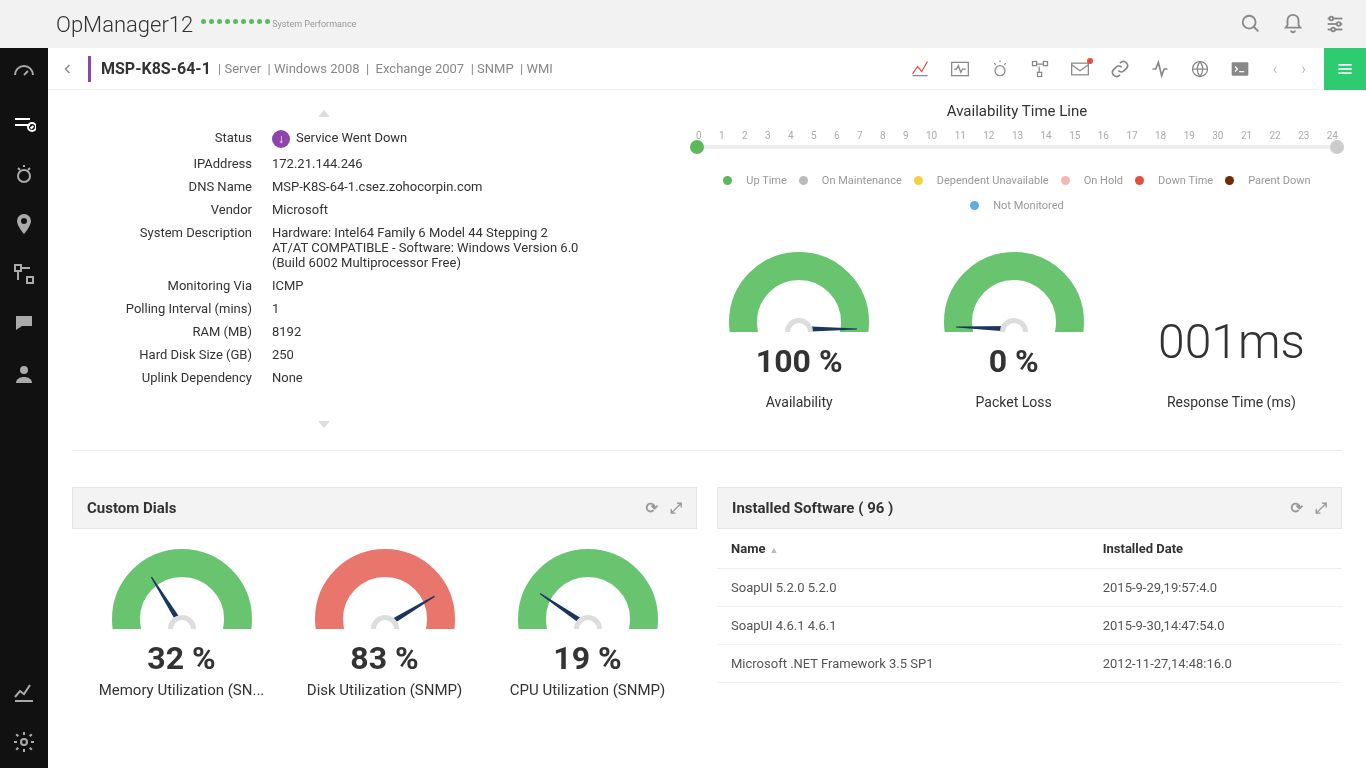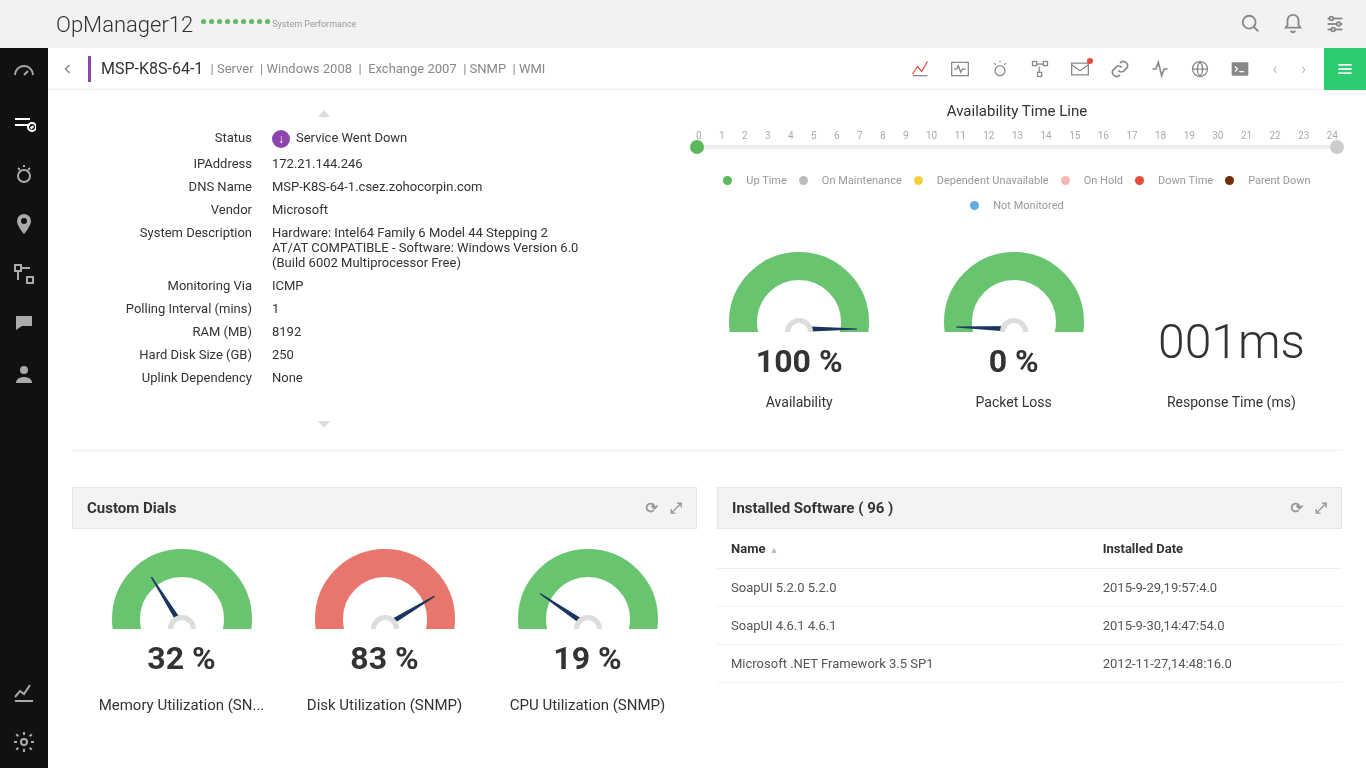--- a/index.html
+++ b/index.html
@@ -13,21 +13,21 @@
 .dots-label { font-size:9px; color:#999; margin-top:0; }
 .topbar-right { margin-left:auto; display:flex; align-items:center; gap:20px; padding-right:20px; color:#999; }
 .topicon { width:22px; height:22px; cursor:pointer; }
 .leftnav { position:absolute; top:48px; left:0; bottom:0; width:48px; background:#111; display:flex; flex-direction:column; align-items:center; padding-top:12px; gap:22px; }
 .leftnav .nav-item { width:28px; height:28px; display:flex; align-items:center; justify-content:center; color:#aaa; cursor:pointer; }
 .leftnav .nav-item.active { color:#fff; }
 .leftnav-bottom { margin-top:auto; margin-bottom:12px; display:flex; flex-direction:column; gap:22px; align-items:center; }
 .subheader { position:absolute; top:48px; left:48px; right:0; height:42px; background:#fff; border-bottom:1px solid #eee; display:flex; align-items:center; }
 .back-btn { width:40px; height:42px; display:flex; align-items:center; justify-content:center; color:#888; cursor:pointer; }
 .accent { width:3px; height:26px; background:#8e44ad; margin-right:10px; }
-.hostname { font-size:16px; font-weight:400; color:#333; }
+.hostname { font-size:16px; font-weight:700; color:#333; }
 .crumb { font-size:13px; color:#888; margin-left:4px; }
 .sub-right { margin-left:auto; display:flex; align-items:center; gap:12px; padding-right:0; }
 .sub-icon { width:28px; height:28px; display:flex; align-items:center; justify-content:center; color:#888; cursor:pointer; border:1px solid transparent; }
 .chev { color:#bbb; padding:0 6px; cursor:pointer; }
 .menu-btn { width:42px; height:42px; background:#2ecc71; display:flex; align-items:center; justify-content:center; cursor:pointer; }
 .content { position:absolute; top:90px; left:48px; right:0; bottom:0; overflow:auto; }
 .upper { display:flex; padding:12px 24px 0 24px; }
 .info-col { width:600px; padding-top:28px; position:relative; }
 .info-row { display:flex; margin-bottom:8px; font-size:13px; }
 .info-label { width:200px; text-align:right; padding-right:20px; color:#333; }
@@ -56,21 +56,21 @@
 .response-block { display:flex; flex-direction:column; align-items:center; justify-content:center; }
 .response-value { font-size:48px; font-weight:300; }
 .divider { height:1px; background:#eee; margin:40px 24px 0 24px; }
 .lower { display:flex; gap:20px; padding:36px 24px 0 24px; }
 .panel { flex:1; }
 .panel-header { height:42px; background:#f3f3f3; border:1px solid #e5e5e5; display:flex; align-items:center; padding:0 14px; font-size:15px; font-weight:700; color:#333;gap:28px; }
 .panel-header .actions { margin-left:auto; display:flex; gap:12px; color:#999; }
 .panel-body { padding:20px 8px 0 8px; }
 .dials-row { display:flex; justify-content:space-around; }
 .dial-block { display:flex; flex-direction:column; align-items:center; width:190px; }
-.dial-label { font-size:15px; margin-top:19px; white-space:nowrap; overflow:hidden; text-overflow:ellipsis; max-width:190px; text-align:center; }
+.dial-label { font-size:15px; margin-top:4px; white-space:nowrap; overflow:hidden; text-overflow:ellipsis; max-width:190px; text-align:center; }
 .table { width:100%; border-collapse:collapse; font-size:13px; }
 .table th { text-align:left; padding:12px 14px; color:#333; font-weight:700; border-bottom:1px solid #eee; }
 .table td { padding:11px 14px; border-bottom:1px solid #f2f2f2; color:#555; }
 .sort-arrow { font-size:9px; color:#bbb; margin-left:4px; }
 .mail-wrap{ position:relative; }
 .mail-dot{ position:absolute; top:2px; right:0; width:6px; height:6px; border-radius:50%; background:#e74c3c; }
 </style>
 </head>
 <body>
 

